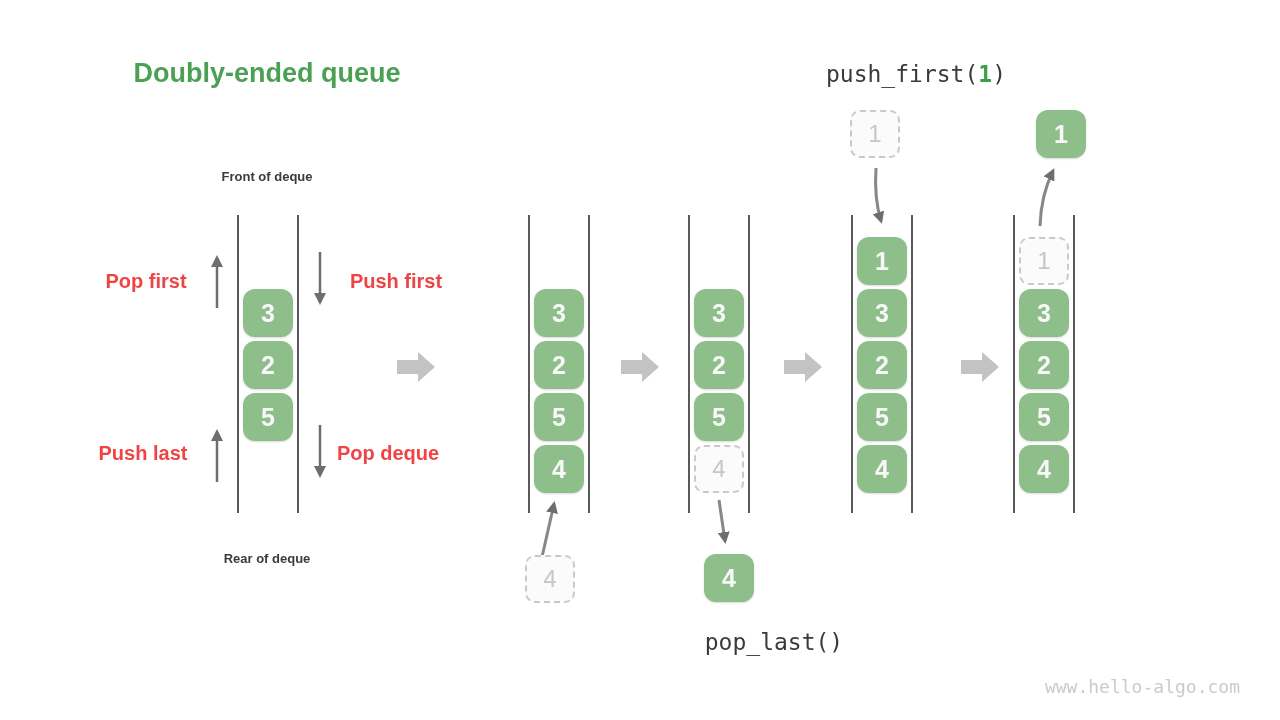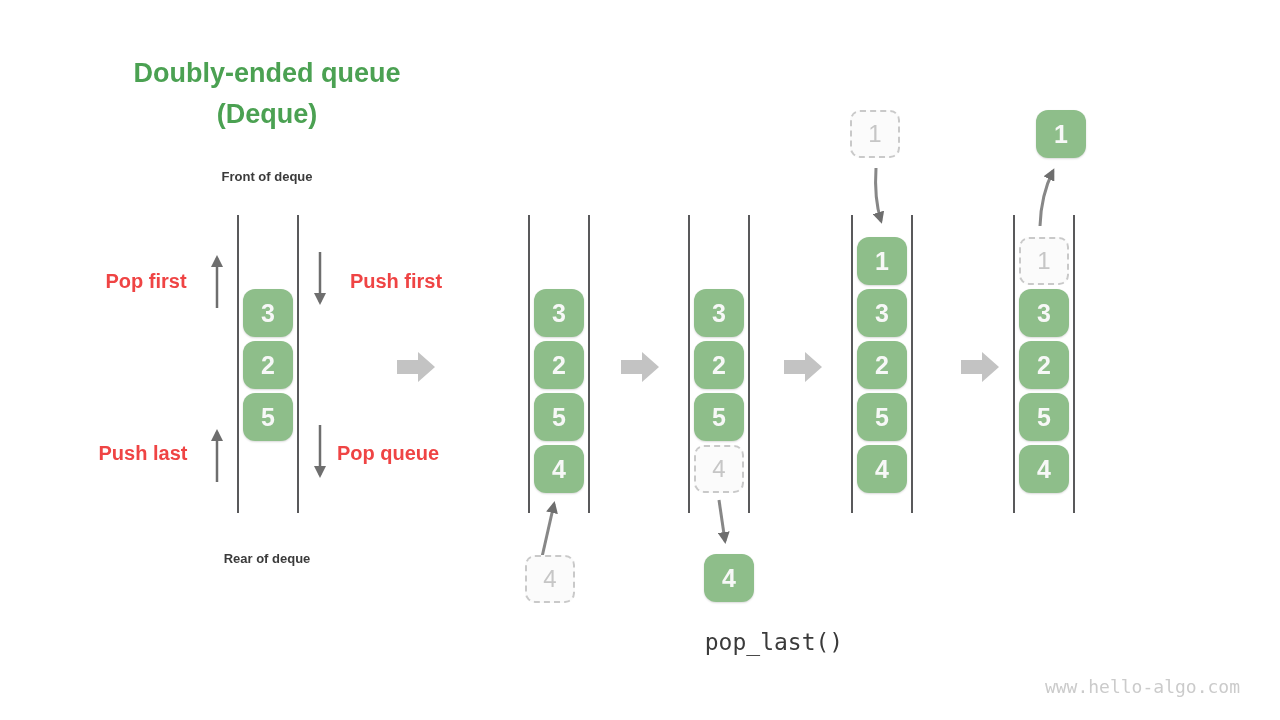--- a/index.html
+++ b/index.html
@@ -63,30 +63,29 @@
 
   svg.overlay { position: absolute; left: 0; top: 0; pointer-events: none; }
 </style>
 </head>
 <body>
 
 <div class="canvas">
 
   <div class="abs title">
     <div>Doubly-ended queue</div>
-    <div>(Deque)</div>
   </div>
 
   <div class="abs struct-label" style="top:164px;">Front of deque</div>
   <div class="abs struct-label" style="top:546px;">Rear of deque</div>
 
   <div class="abs side-label" style="left:66px;top:268px;">Pop first</div>
   <div class="abs side-label" style="left:316px;top:268px;">Push first</div>
   <div class="abs side-label" style="left:63px;top:440px;">Push last</div>
-  <div class="abs side-label" style="left:308px;top:440px;">Pop queue</div>
+  <div class="abs side-label" style="left:308px;top:440px;">Pop deque</div>
 
   <svg class="overlay" width="1280" height="720" viewBox="0 0 1280 720">
     <defs>
       <marker id="ah" viewBox="0 0 10 10" refX="7.5" refY="5" markerWidth="12" markerHeight="12" markerUnits="userSpaceOnUse" orient="auto">
         <path d="M0,0 L10,5 L0,10 Z" fill="#6e6e6e"></path>
       </marker>
     </defs>
 
     <line x1="217" y1="308" x2="217" y2="258" stroke="#6e6e6e" stroke-width="2.5" marker-end="url(#ah)"></line>
     <line x1="320" y1="252" x2="320" y2="302" stroke="#6e6e6e" stroke-width="2.5" marker-end="url(#ah)"></line>
@@ -139,16 +138,17 @@
   <div class="cell" style="left:1019px;top:341px;">2</div>
   <div class="cell" style="left:1019px;top:393px;">5</div>
   <div class="cell" style="left:1019px;top:445px;">4</div>
 
   <div class="cell ghost" style="left:525px;top:555px;">4</div>
   <div class="cell" style="left:704px;top:554px;">4</div>
   <div class="cell ghost" style="left:850px;top:110px;">1</div>
   <div class="cell" style="left:1036px;top:110px;">1</div>
 
   <div class="abs code" style="left:664px;top:629px;">pop_last()</div>
+  <div class="abs code" style="left:806px;top:61px;"><span>push_first(</span><span class="arg">1</span><span>)</span></div>
 
   <div class="abs watermark">www.hello-algo.com</div>
 
 </div>
 
 </body></html>

